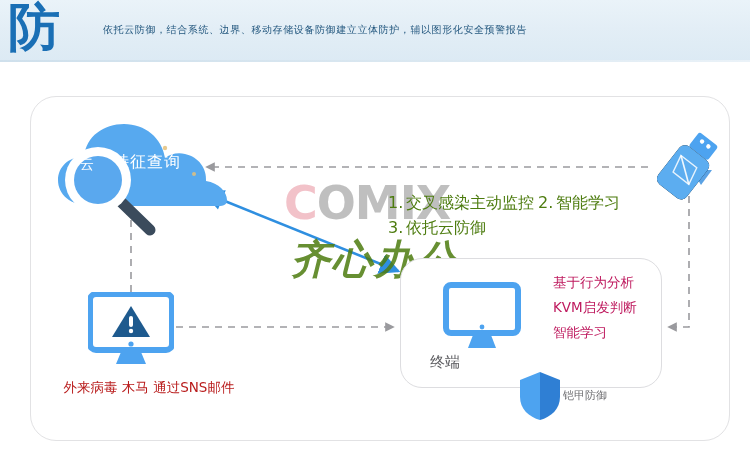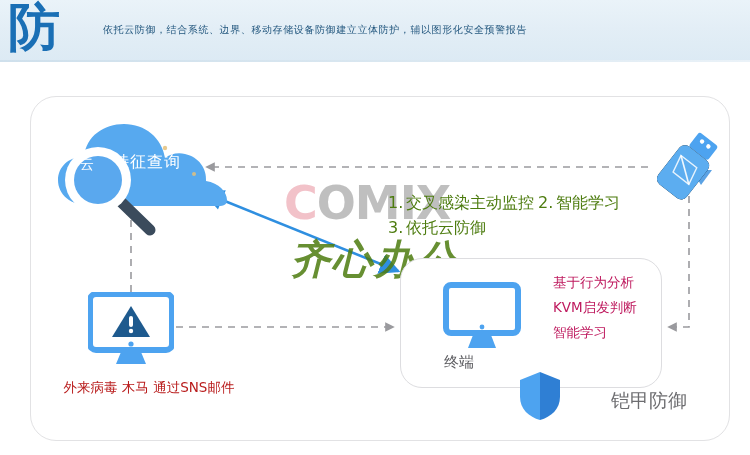--- a/index.html
+++ b/index.html
@@ -88,31 +88,31 @@
   }
 
   
   #inner-panel{
     position:absolute;left:400px;top:258px;width:262px;height:130px;
     border:1px solid #dddde0;border-radius:22px;background:#fff;
     box-sizing:border-box;
   }
   #terminal-icon{position:absolute;left:443px;top:282px;}
   #terminal-label{
-    position:absolute;left:404px;top:353px;width:110px;text-align:center;
+    position:absolute;left:430px;top:353px;width:110px;text-align:left;
     font-size:15px;color:#5c5c60;
   }
   #behavior-text{
     position:absolute;left:553px;top:270px;
     font-size:13.5px;line-height:25px;color:#be185d;white-space:nowrap;
   }
   #shield-group{position:absolute;left:518px;top:371px;}
   #shield-label{
     position:absolute;left:563px;top:388px;
-    font-size:19px;color:#6d6d70;white-space:nowrap;margin-left:48px;
+    font-size:11px;color:#6d6d70;white-space:nowrap;
   }
 
   
   #feature-list{
     position:absolute;left:388px;top:178px;width:300px;
     font-size:16px;line-height:25px;color:#4d7c0f;margin-top:12px;
   }
   #feature-list .row{display:flex;}
   #feature-list .cell{width:152px;white-space:nowrap;}
   #feature-list .num{display:inline-block;width:18px;}

